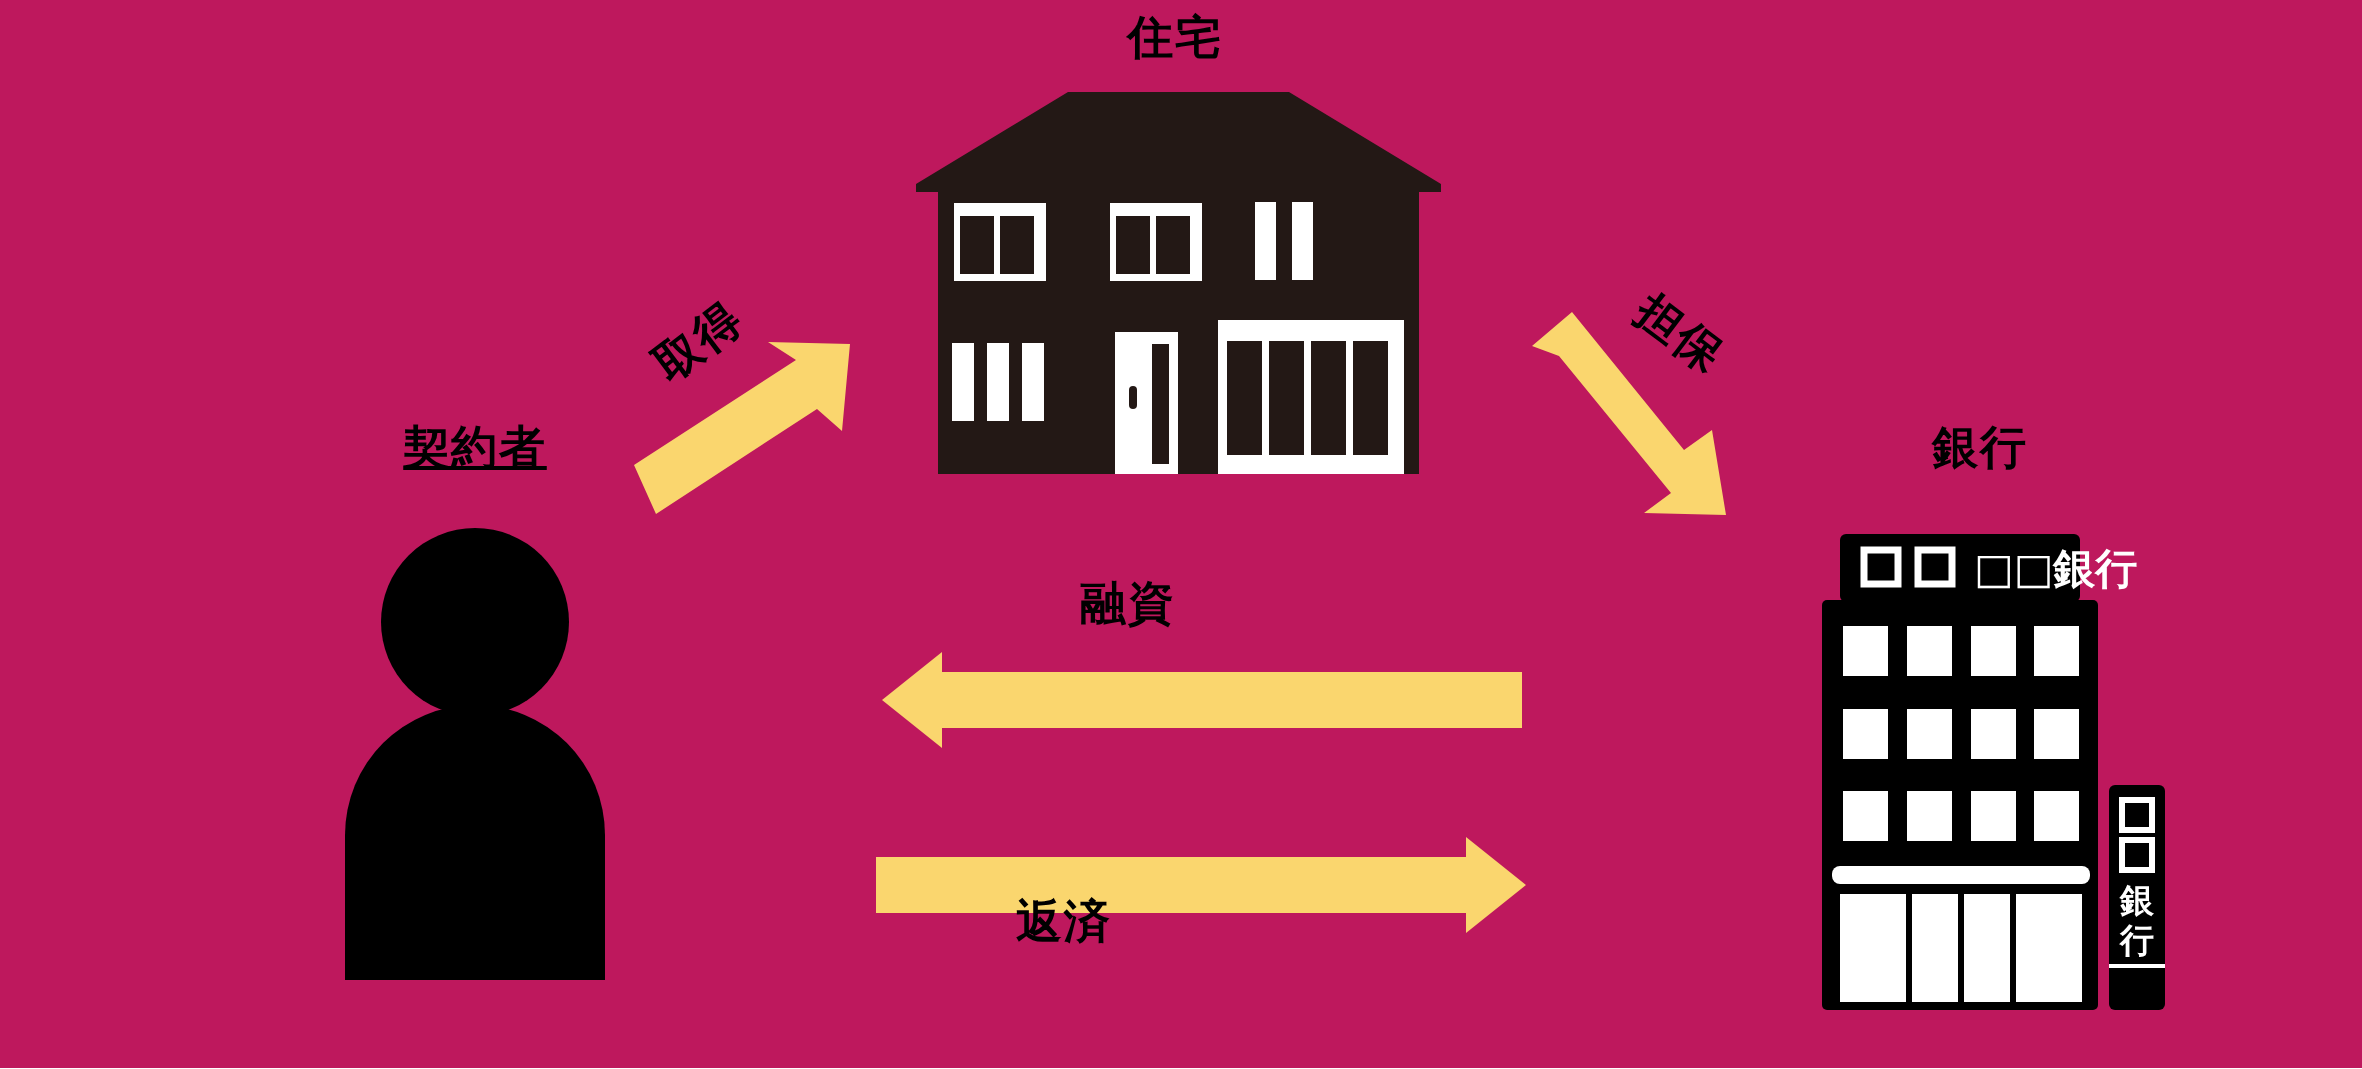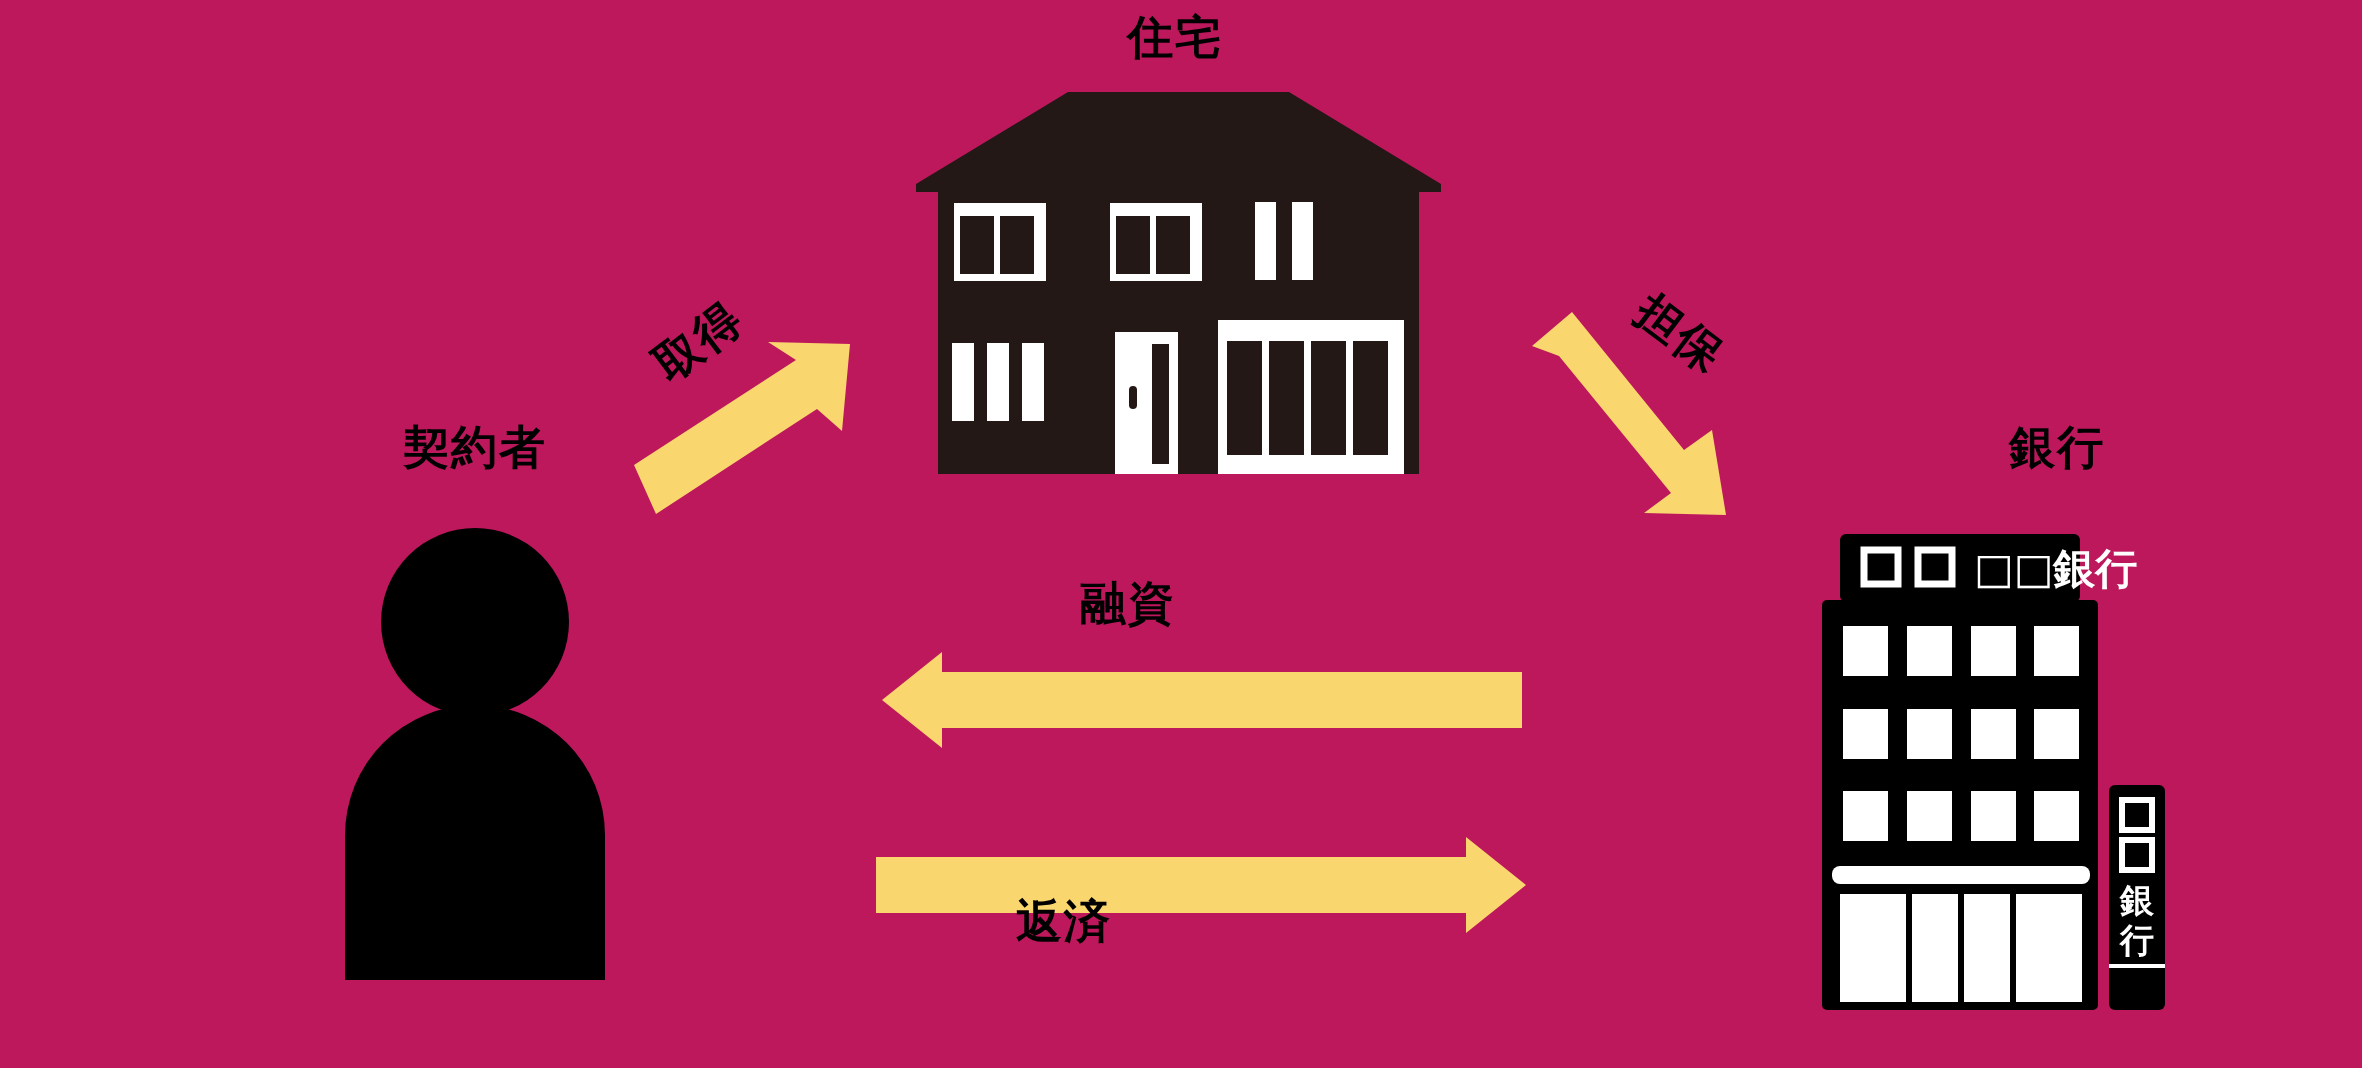--- a/index.html
+++ b/index.html
@@ -109,31 +109,31 @@
         <rect x="229" y="294" width="8" height="23" rx="4"></rect>
 
         <rect x="327" y="249" width="35" height="114"></rect>
         <rect x="369" y="249" width="35" height="114"></rect>
         <rect x="411" y="249" width="35" height="114"></rect>
         <rect x="453" y="249" width="35" height="114"></rect>
       </g>
     </svg>
   </div>
 
-  <div class="label node-label" style="left:350px; top:424px; width:250px;">契約者</div>
+  <div class="label node-label" style="left:350px; top:424px; width:250px;text-decoration:underline;">契約者</div>
 
   <div class="abs" id="person-icon">
     <svg viewBox="0 0 290 475" xmlns="http://www.w3.org/2000/svg" aria-hidden="true">
       <circle cx="145" cy="117" r="94" fill="#000000"></circle>
       <path d="M15 475 L15 330 A115 115 0 0 1 275 330 L275 475 Q275 475 260 475 L30 475 Q15 475 15 475 Z" fill="#000000"></path>
       <rect x="15" y="320" width="260" height="155" rx="26" fill="#000000"></rect>
     </svg>
   </div>
 
-  <div class="label node-label" style="left:1855px; top:424px; width:250px;text-align:right;">銀行</div>
+  <div class="label node-label" style="left:1855px; top:424px; width:250px;">銀行</div>
 
   <div class="abs" id="bank-icon">
     <svg viewBox="0 0 360 508" xmlns="http://www.w3.org/2000/svg" aria-hidden="true">
 
       <rect x="18" y="32" width="240" height="68" rx="6" fill="#000000"></rect>
 
       <rect x="0" y="98" width="276" height="410" rx="5" fill="#000000"></rect>
 
       <rect x="287" y="283" width="56" height="225" rx="6" fill="#000000"></rect>
 

